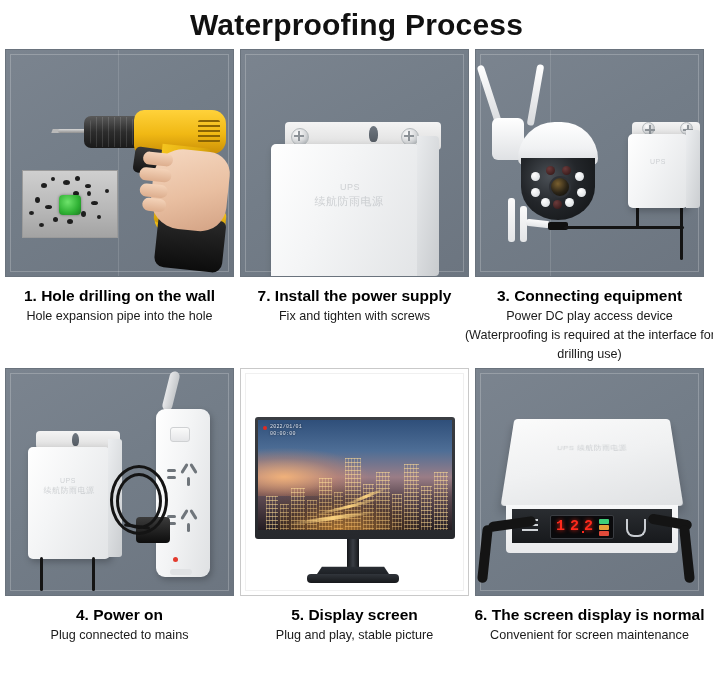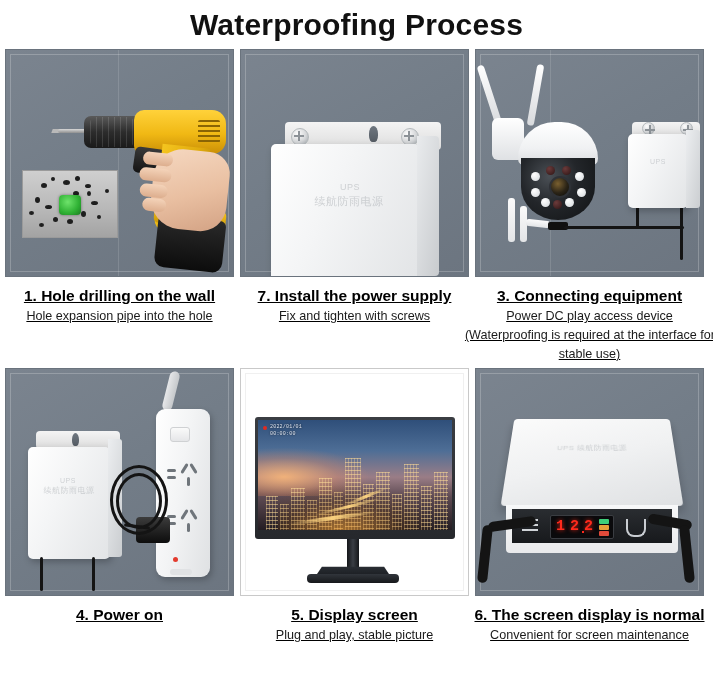--- a/index.html
+++ b/index.html
@@ -63,21 +63,20 @@
     left: 4px; top: 4px; right: 4px; bottom: 4px;
     border: 1px solid rgba(255,255,255,.22);
     pointer-events: none;
   }
   .photo.light .inner-frame { border-color: rgba(0,0,0,.06); }
 
   .caption {
     width: 231px;
     text-align: center;
     padding-top: 9px;
-    text-decoration: underline;
   }
   .cap-title {
     font-size: 15.5px;
     font-weight: bold;
     line-height: 19px;
     white-space: nowrap;
   }
   .cap-sub {
     font-size: 12.6px;
     line-height: 16px;
@@ -497,21 +496,21 @@
         <div class="screw" style="left:204px;top:72px;width:11px;height:11px;"></div>
         <div class="ups-body" style="left:152px;top:84px;width:60px;height:74px;">
           <div class="ups-emboss" style="left:8px;top:22px;width:44px;font-size:7px;">UPS</div>
         </div>
         <div style="position:absolute;left:210px;top:80px;width:14px;height:78px;background:linear-gradient(100deg,#eceef0,#cbced1);border-radius:0 3px 3px 0;"></div>
       </div>
       <div class="caption">
         <div class="cap-title">3. Connecting equipment</div>
         <div class="cap-sub">Power DC play access device</div>
         <div class="cap-sub wide">(Waterproofing is required at the interface for</div>
-        <div class="cap-sub">stable use)</div>
+        <div class="cap-sub">drilling use)</div>
       </div>
     </div>
 
   </div>
 
   <div class="row row2">
 
     <div class="cell">
       <div class="photo">
         <div class="inner-frame"></div>
@@ -548,20 +547,21 @@
           <div style="position:absolute;left:14px;top:160px;width:22px;height:6px;background:#e0e2e4;border-radius:3px;"></div>
         </div>
 
         <div class="plug-black"></div>
         <div class="coil" style="left:104px;top:96px;width:52px;height:64px;"></div>
         <div class="coil" style="left:110px;top:104px;width:40px;height:50px;"></div>
         <div class="cable" style="left:118px;top:156px;width:26px;height:3px;transform:rotate(8deg);"></div>
       </div>
       <div class="caption">
         <div class="cap-title">4. Power on</div>
+        <div class="cap-sub">Plug connected to mains</div>
       </div>
     </div>
 
     <div class="cell">
       <div class="photo light">
         <div class="inner-frame"></div>
         <div class="mon-frame">
           <div class="mon-screen">
             <div class="sky-glow"></div>
 

